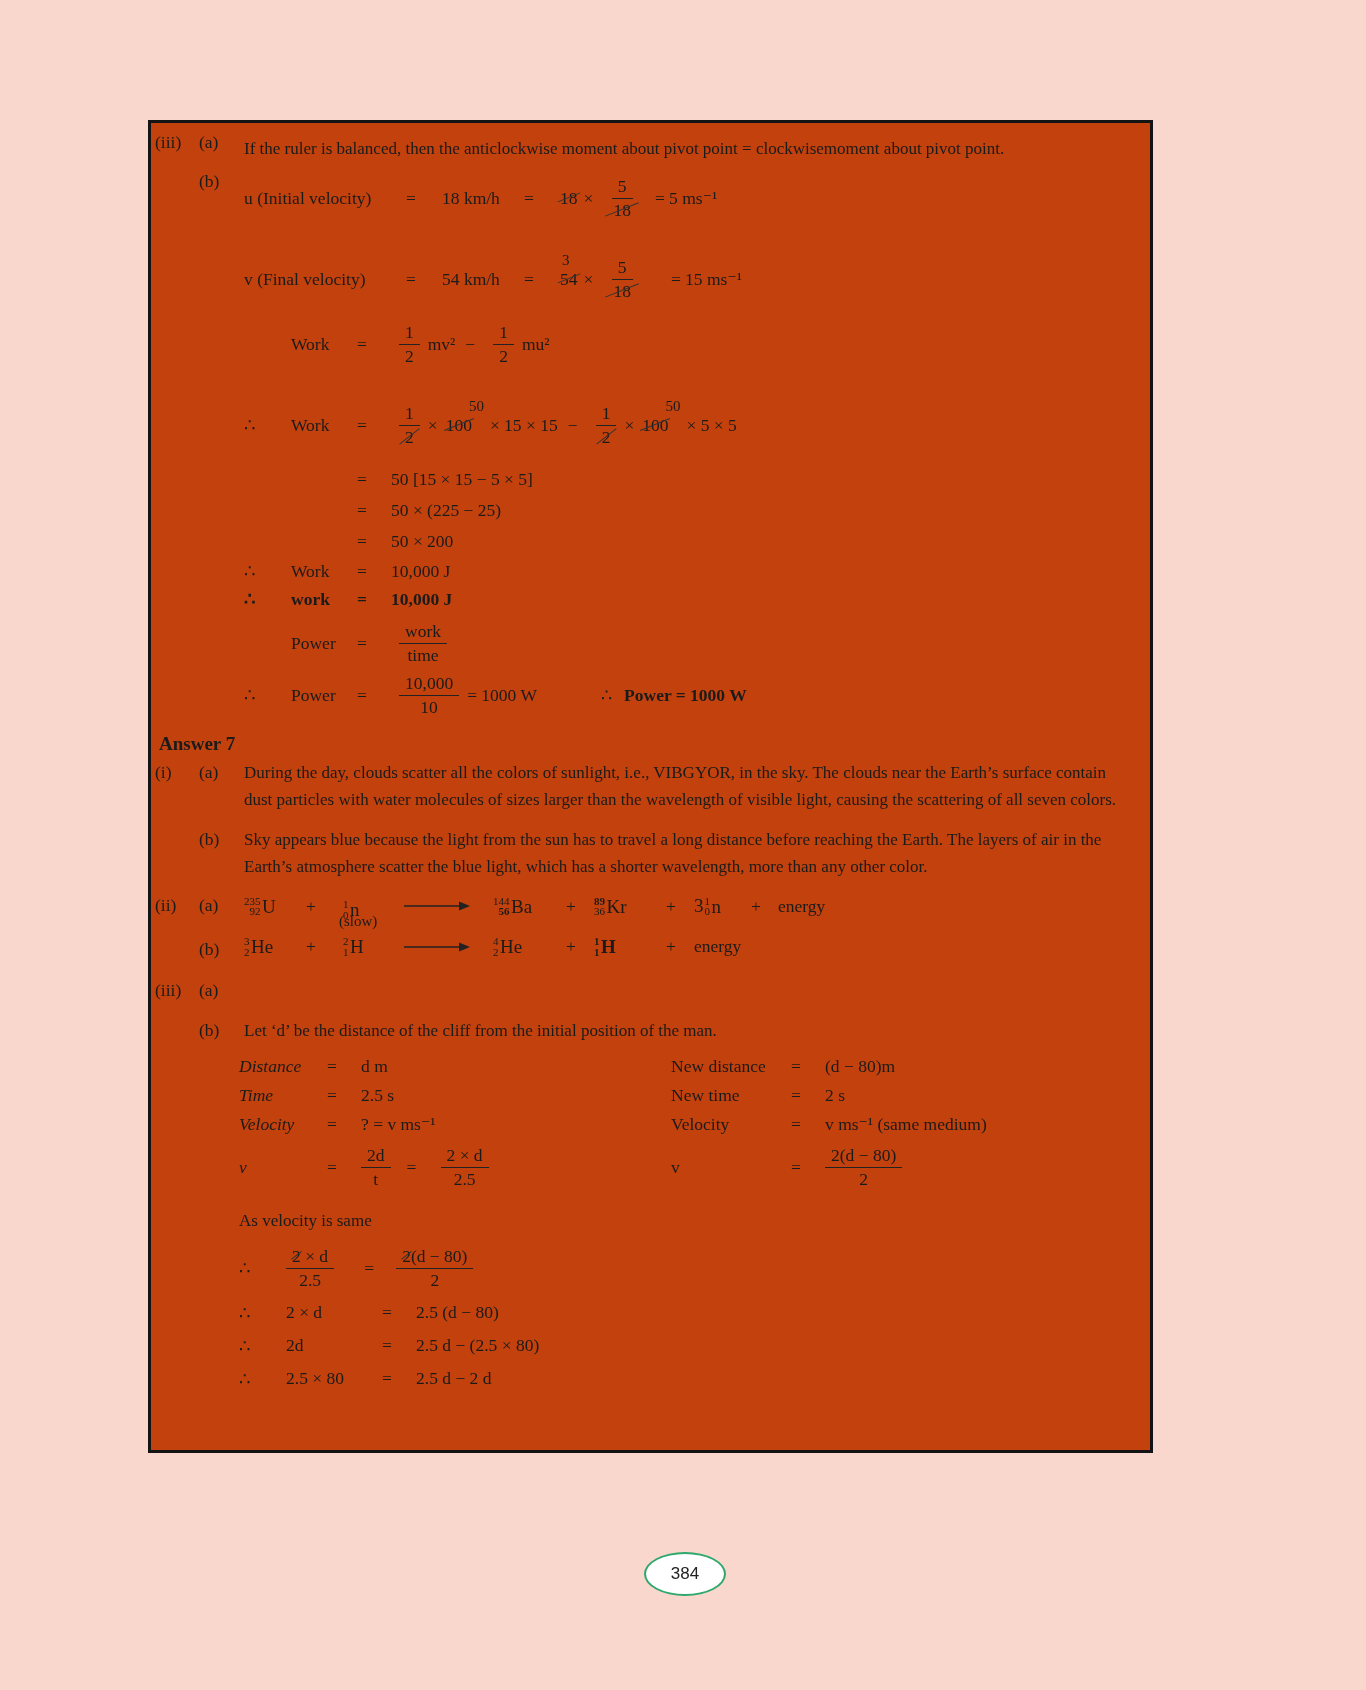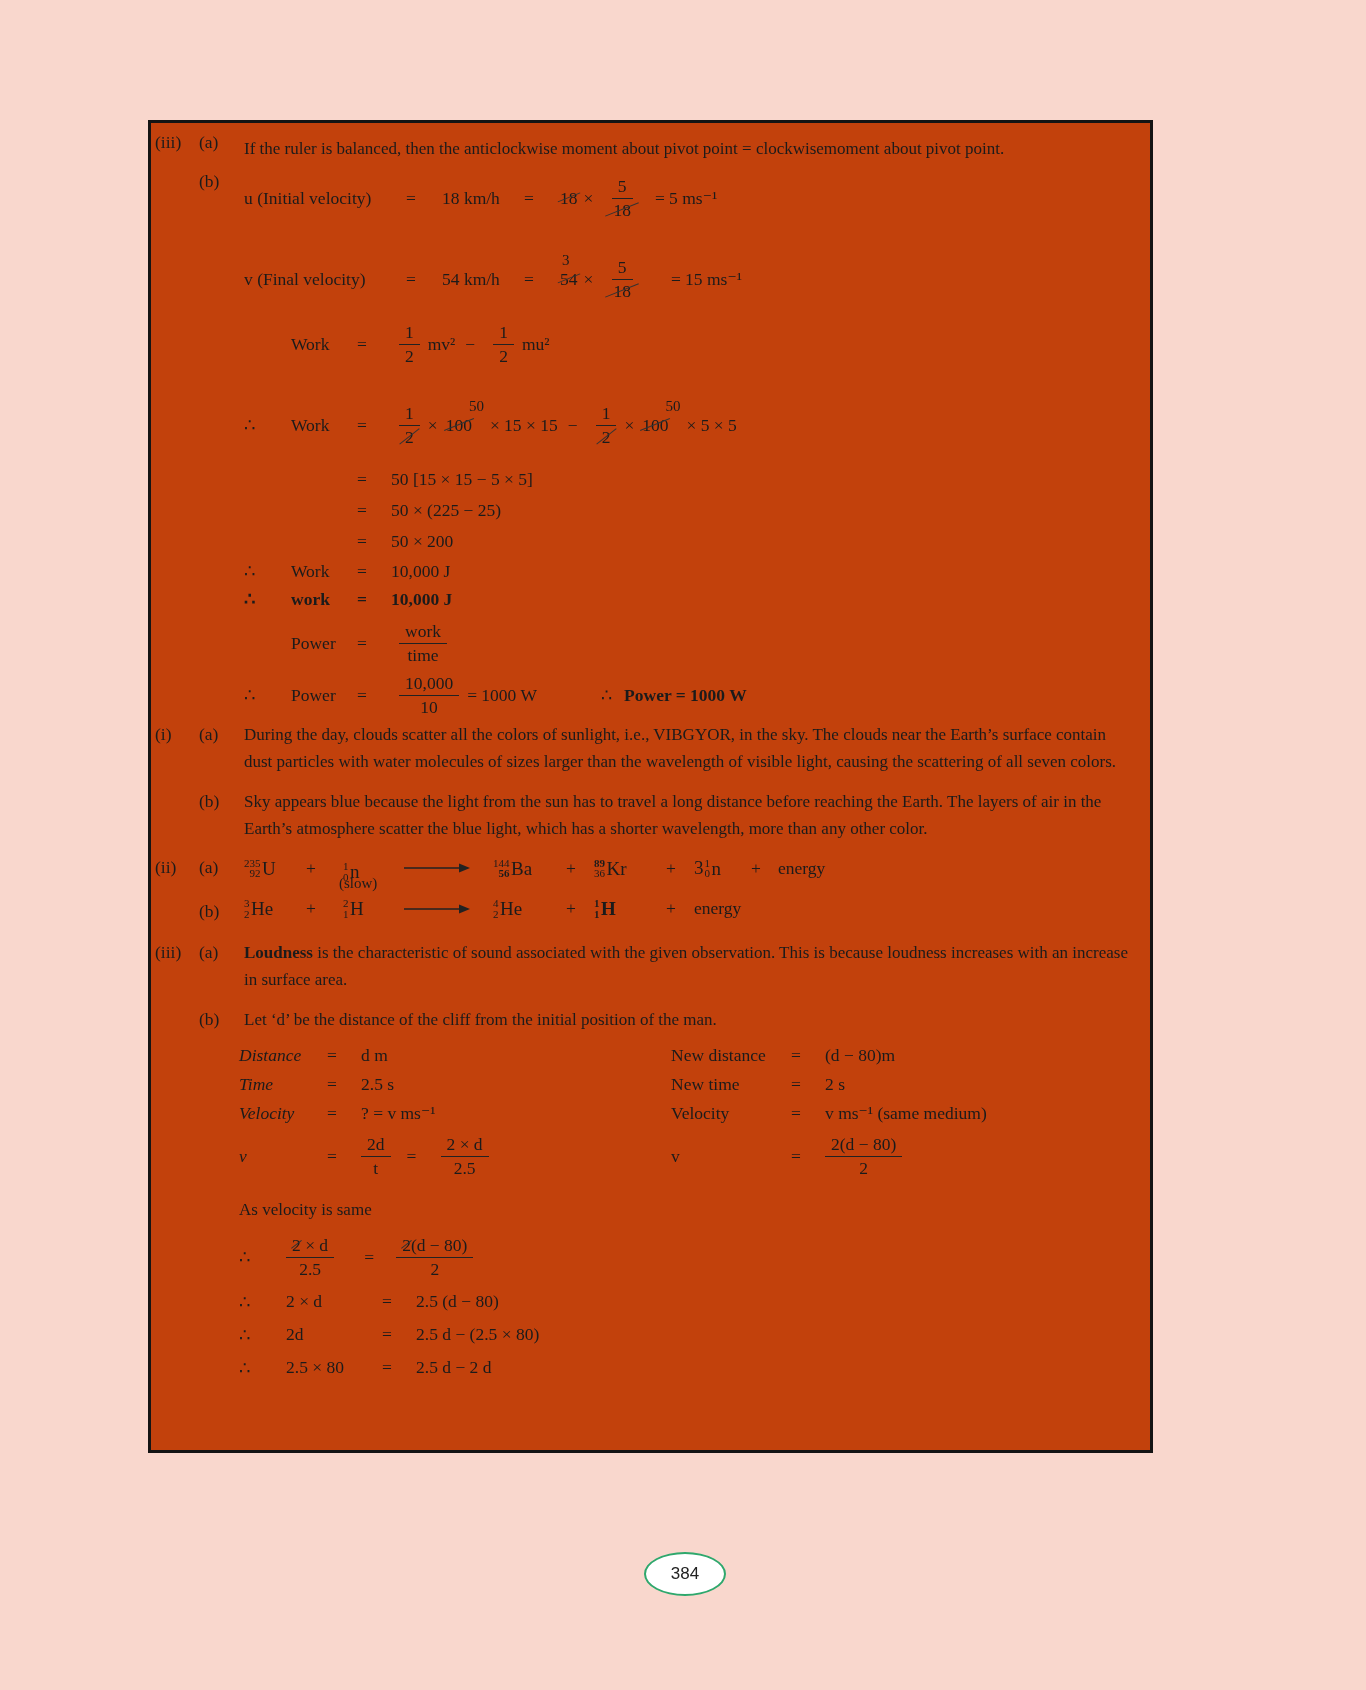--- a/index.html
+++ b/index.html
@@ -210,20 +210,21 @@
             <span class="n">10,000</span>
             <span class="d">10</span>
           </span>
         <span>=  1000 W</span>
         <span class="concl2">∴</span>
         <span class="b" style="margin-left:12px;">Power  =  1000 W</span>
       </div>
     </div>
   </div>
 
+  <div class="answer-title">Answer 7</div>
 
   <div class="row3">
     <span class="lab">(i)</span>
     <span class="lab">(a)</span>
     <div class="para">During the day, clouds scatter all the colors of sunlight, i.e., VIBGYOR, in the sky. The clouds near the Earth’s surface contain dust particles with water molecules of sizes larger than the wavelength of visible light, causing the scattering of all seven colors.</div>
   </div>
 
   <div class="row3 mt13">
     <span class="lab"></span>
     <span class="lab">(b)</span>
@@ -327,21 +328,20 @@
           <span class="el">H</span>
         </span>
       <span>+</span>
       <span>energy</span>
     </div>
   </div>
 
   <div class="row3 mt14">
     <span class="lab">(iii)</span>
     <span class="lab">(a)</span>
-    <div class="para"><span class="b">Loudness</span><span> is the characteristic of sound associated with the given observation.  This is because loudness increases with an increase in surface area.</span></div>
   </div>
 
   <div class="row3 mt13">
     <span class="lab"></span>
     <span class="lab">(b)</span>
     <div class="para">Let ‘d’ be the distance of the cliff from the initial position of the man.</div>
   </div>
 
   <div class="tbl mt8">
     <div class="tcol left">

